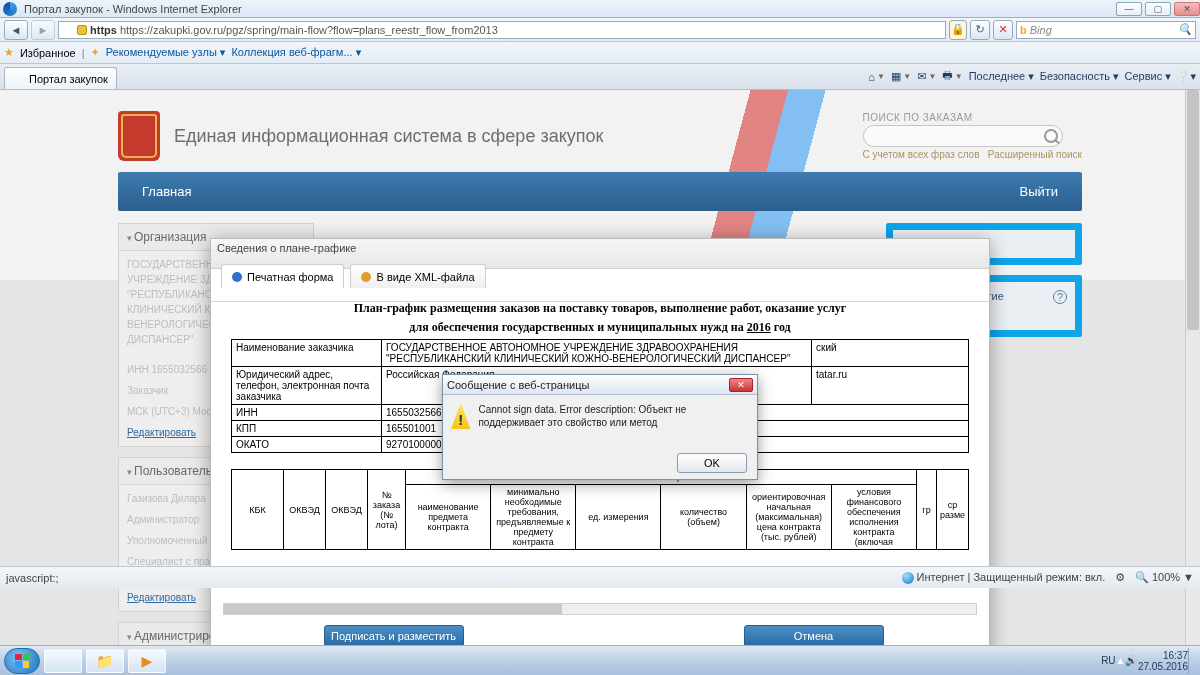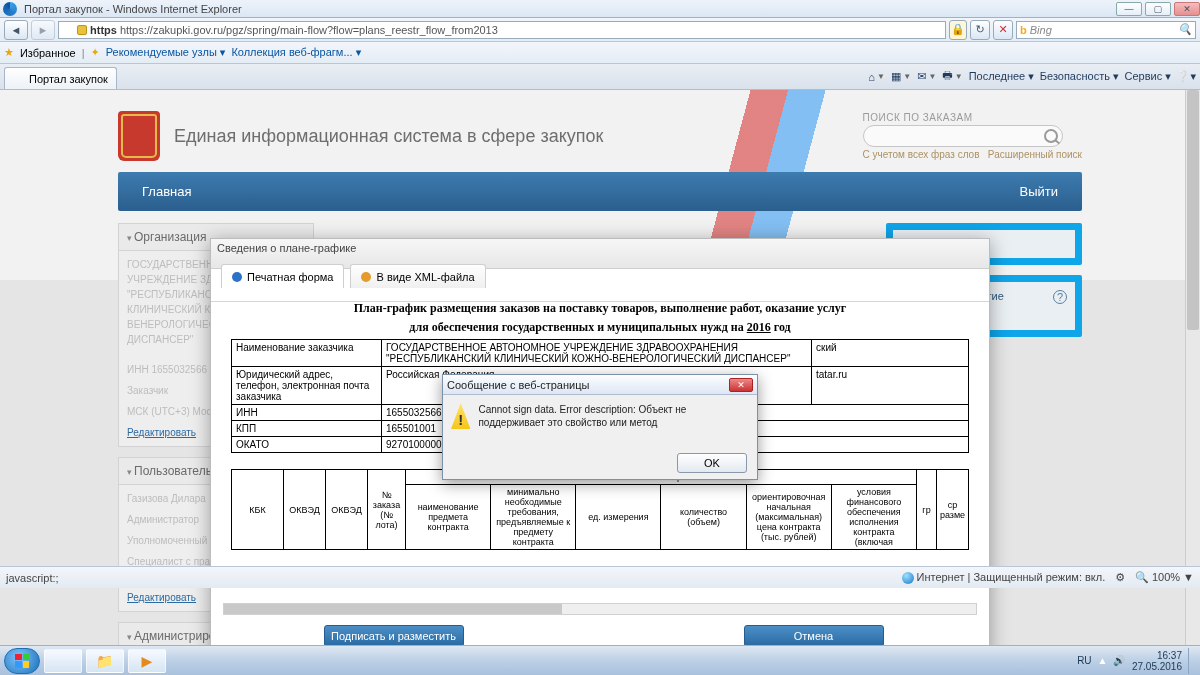--- a/index.html
+++ b/index.html
@@ -80,21 +80,21 @@
 .alert-f{position:absolute;bottom:6px;right:10px}
 .okbtn{width:70px;height:20px;border:1px solid #8899ab;background:linear-gradient(#fefefe,#e3e9f0);border-radius:3px;font-size:11px}
 
 .status{position:absolute;left:0;right:0;top:566px;height:22px;background:linear-gradient(#f3f6fa,#e3eaf2);border-top:1px solid #bac6d5;display:flex;align-items:center;padding:0 6px;font-size:11px;color:#444;gap:8px}
 .status .r{margin-left:auto;display:flex;align-items:center;gap:10px}
 .taskbar{position:absolute;left:0;right:0;bottom:0;height:30px;background:linear-gradient(#dfe8f2,#bcd0e6,#a9c1dd);display:flex;align-items:center;padding:0 4px;border-top:1px solid #99b2cd}
 .startorb{width:36px;height:26px;border-radius:13px;background:radial-gradient(circle at 40% 35%,#7fc4ff,#1b6fb5);border:1px solid #1b6fb5;display:flex;align-items:center;justify-content:center}
 .flag{width:14px;height:14px;display:grid;grid-template:1fr 1fr/1fr 1fr;gap:1px}
 .flag i:nth-child(1){background:#e23}.flag i:nth-child(2){background:#3c3}.flag i:nth-child(3){background:#39f}.flag i:nth-child(4){background:#fc2}
 .tb-ico{width:38px;height:24px;border:1px solid rgba(255,255,255,.6);border-radius:2px;margin-left:4px;background:linear-gradient(#f6faff,#d6e4f3);display:flex;align-items:center;justify-content:center;font-size:14px}
-.tray{margin-left:auto;display:flex;align-items:center;gap:6px;color:#1d3753;font-size:10px}
+.tray{margin-left:auto;display:flex;align-items:center;color:#1d3753;font-size:10px}
 .clock{text-align:right;line-height:11px}
 .globe{width:12px;height:12px;border-radius:50%;background:radial-gradient(circle at 35% 30%,#9fe0ff,#1478c8);display:inline-block;vertical-align:middle;margin-right:2px}
 .page-scroll{position:absolute;right:0;top:0;width:15px;height:566px;background:#e8e8e8;border-left:1px solid #ccc}
 .page-scroll .th{position:absolute;top:0;left:1px;right:1px;height:240px;background:#c4c4c4;border-radius:2px}
 </style>
 </head>
 <body>
 
 <div class="chrome">
   <span class="ie-ico"></span>

